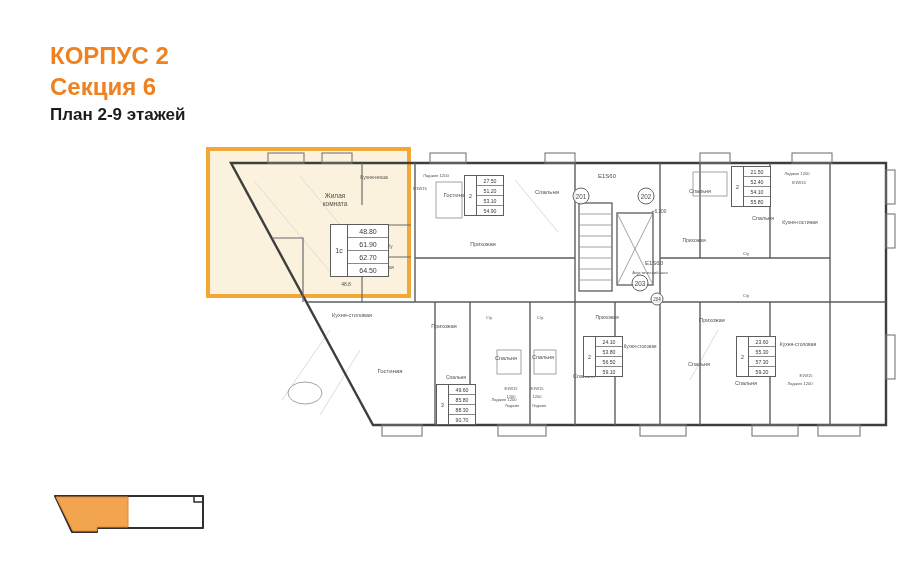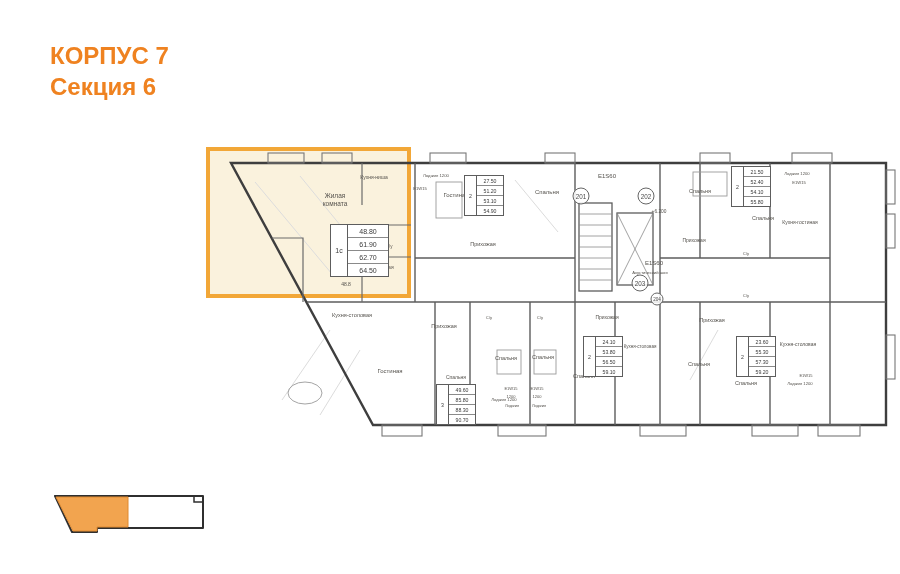--- a/index.html
+++ b/index.html
@@ -28,22 +28,23 @@
   .area-table .row{display:flex;align-items:center;justify-content:center;
                    border-bottom:1px solid #8a8a8a;}
   .area-table .row:last-child{border-bottom:none;}
 </style>
 </head>
 <body>
 
 <div class="canvas">
 
   <div class="title-block">
-    <p class="title-line1">КОРПУС 7</p>
+    <p class="title-line1">КОРПУС 2</p>
     <p class="title-line2">Секция 6</p>
+    <p class="title-line3">План 2-9 этажей</p>
   </div>
 
   <div class="highlight-box"></div>
 
   <svg class="plan-svg" width="900" height="574">
 
     <g stroke="#dcdcdc" stroke-width="1" fill="none">
       <path d="M255 182 L332 274"></path>
         <path d="M300 176 L372 264"></path>
       <path d="M330 330 L282 400"></path>

